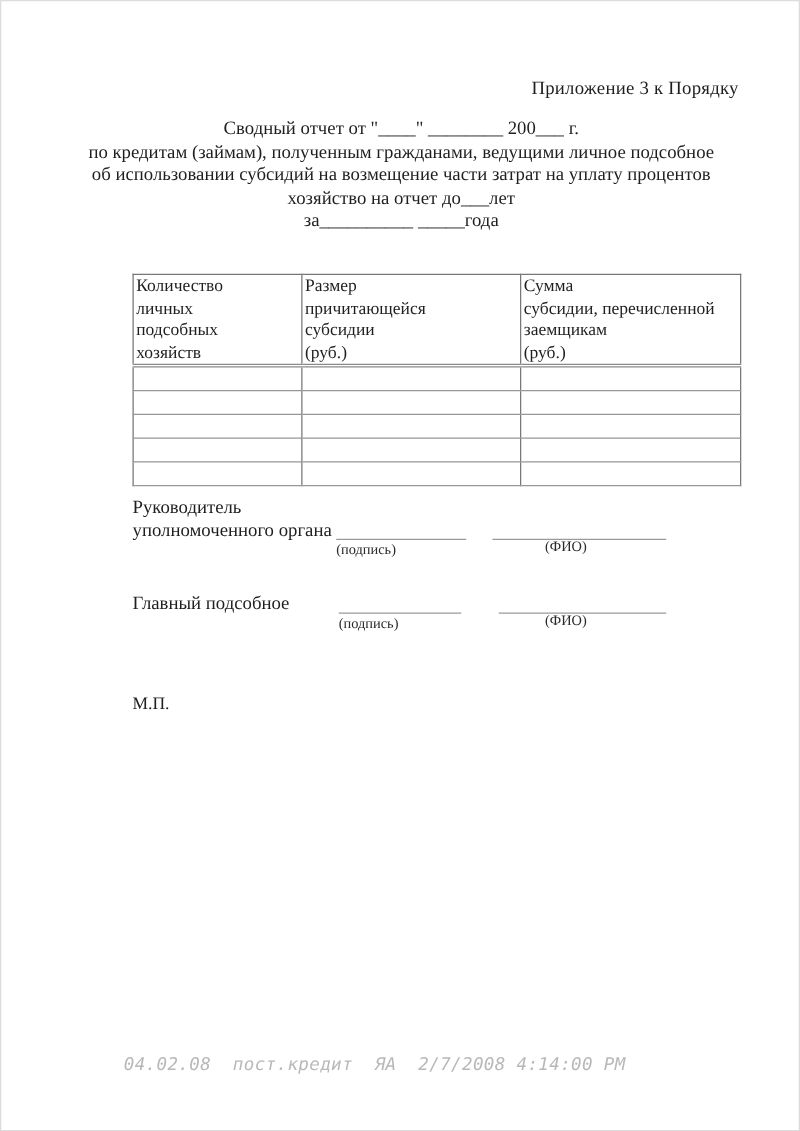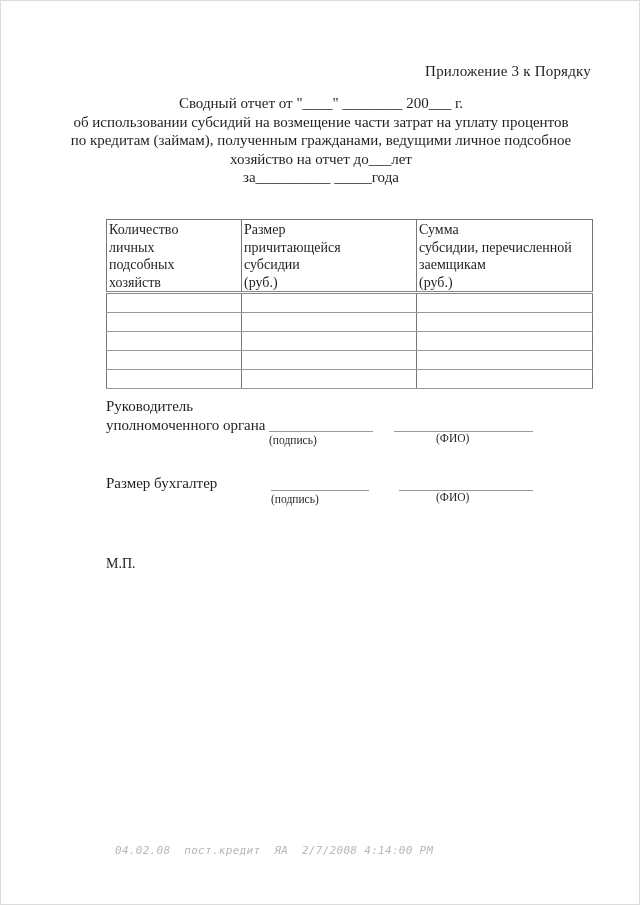--- a/index.html
+++ b/index.html
@@ -93,41 +93,41 @@
     font-size: 15px;
   }
   .seal-mark {
     position: absolute;
     left: 105px;
     top: 555px;
     font-size: 14px;
   }
   .footer-note {
     position: absolute;
-    left: 114px;
+    left: 98px;
     top: 843px;
     font-family: "DejaVu Sans Mono", monospace;
     font-style: italic;
-    font-size: 11px;
+    font-size: 14px;
     color: #b8b8b8;
     letter-spacing: 0.3px;
     white-space: pre;
   }
 </style>
 </head>
 <body>
 
 <div class="page">
 
   <div class="appendix">Приложение  3 к Порядку</div>
 
   <div class="title-block">
     <div>Сводный отчет  от "____" ________ 200___ г.</div>
+    <div>по кредитам (займам), полученным гражданами, ведущими личное подсобное</div>
     <div>об использовании субсидий на возмещение части затрат на уплату процентов</div>
-    <div>по кредитам (займам), полученным гражданами, ведущими личное подсобное</div>
     <div>хозяйство на отчет до___лет</div>
     <div>за__________ _____года</div>
   </div>
 
   <table class="report">
     <colgroup>
       <col style="width:135px">
       <col style="width:175px">
       <col style="width:176px">
     </colgroup>
@@ -176,21 +176,21 @@
       </tbody>
   </table>
 
   <div class="sig-role head">Руководитель
 уполномоченного органа</div>
   <div class="blank-line line-a1"></div>
   <div class="blank-line line-a2"></div>
   <div class="line-caption cap-a1">(подпись)</div>
   <div class="line-caption cap-a2">(ФИО)</div>
 
-  <div class="sig-role accountant">Размер бухгалтер</div>
+  <div class="sig-role accountant">Главный подсобное</div>
   <div class="blank-line line-b1"></div>
   <div class="blank-line line-b2"></div>
   <div class="line-caption cap-b1">(подпись)</div>
   <div class="line-caption cap-b2">(ФИО)</div>
 
 
   <div class="seal-mark">М.П.</div>
 
   <div class="footer-note">04.02.08  пост.кредит  ЯА  2/7/2008 4:14:00 PM</div>
 

